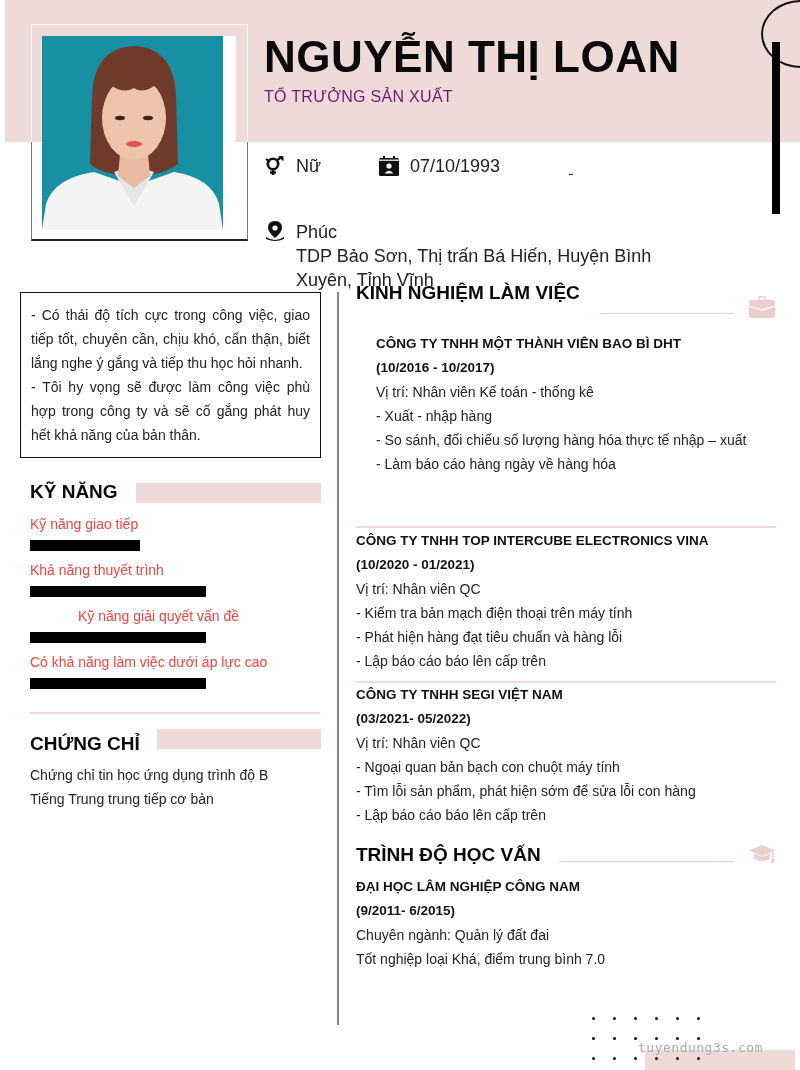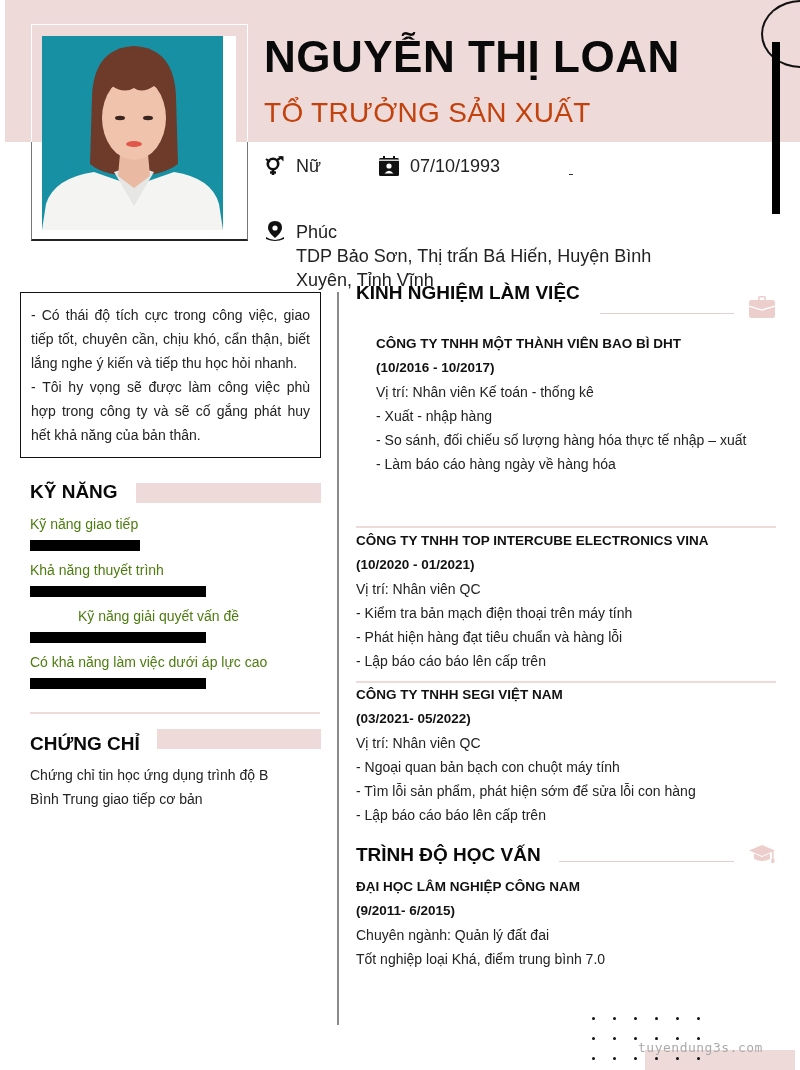--- a/index.html
+++ b/index.html
@@ -12,31 +12,31 @@
 
     .photo-frame { position: absolute; left: 31px; top: 24px; width: 217px; height: 217px;
       border-left: 1px solid #777; border-bottom: 2px solid #222; border-right: 1px solid #777;
       border-top: 1px solid #fff; }
     .photo-frame-top { position: absolute; left: 31px; top: 24px; width: 217px; height: 118px; border: 1px solid #fff; border-bottom: none; }
     .photo { position: absolute; left: 42px; top: 36px; width: 181px; height: 194px; overflow: hidden; background: #1890a4; }
     .photo-white { position: absolute; left: 223px; top: 36px; width: 13px; height: 106px; background: #fff; }
     .photo svg { display: block; }
 
     .name { position: absolute; left: 264px; top: 32px; font-size: 44px; font-weight: bold; letter-spacing: 0.5px; color: #0a0a0a; }
-    .title { position: absolute; left: 264px; top: 97px; font-size: 28px; font-weight: normal; color: #c2410c; letter-spacing: 0.3px; }
+    .title { position: absolute; left: 264px; top: 88px; font-size: 16px; font-weight: normal; color: #701a75; letter-spacing: 0.3px; }
 
     .info-row { position: absolute; display: flex; align-items: flex-start; font-size: 18px; color: #222; }
     .info-icon { width: 22px; height: 20px; margin-right: 10px; display: inline-flex; align-items: center; justify-content: center; }
     .dash-mark { position: absolute; left: 569px; top: 174px; width: 4px; height: 1px; background: #333; }
 
     .objective-box { position: absolute; left: 20px; top: 292px; width: 301px; height: 166px; border: 1px solid #111; padding: 10px 10px 0 10px; font-size: 14px; line-height: 24px; color: #222; text-align: justify; }
 
     .section-title-left { position: absolute; left: 30px; font-size: 19px; font-weight: bold; color: #0a0a0a; }
     .pink-block { position: absolute; background: #eedbd9; }
-    .skill-label { position: absolute; left: 30px; font-size: 14px; color: #4d7c0f; }
+    .skill-label { position: absolute; left: 30px; font-size: 14px; color: #ef4444; }
     .skill-bar { position: absolute; left: 30px; height: 11px; background: #000; }
     .divider-left { position: absolute; left: 30px; top: 712px; width: 290px; height: 2px; background: #eedbd9; }
     .cert-line { position: absolute; left: 30px; font-size: 14px; color: #222; }
 
     .vline { position: absolute; left: 337px; top: 292px; width: 2px; height: 733px; background: #8a8a8a; }
     .section-title-right { position: absolute; left: 356px; font-size: 19px; font-weight: bold; color: #0a0a0a; }
     .section-rule { position: absolute; height: 1px; background: #e6cfcd; }
     .section-icon { position: absolute; }
     .job { position: absolute; left: 356px; width: 420px; font-size: 14px; line-height: 24px; color: #222; }
     .job .company { font-weight: bold; font-size: 13.5px; color: #111; }
@@ -121,21 +121,21 @@
       <path d="M2 16 Q11 22 20 16 L20 18 Q11 22 2 18 Z" fill="#111"></path>
     </svg>
   </span>
   <span style="display:block;">
     <span style="display:block;">Phúc</span>
     <span style="display:block;">TDP Bảo Sơn, Thị trấn Bá Hiến, Huyện Bình Xuyên, Tỉnh Vĩnh</span>
   </span>
 </div>
 
 <div class="objective-box">
-  <div>- Có thái độ tích cực trong công việc, giao tiếp tốt, chuyên cần, chịu khó, cẩn thận, biết lắng nghe ý kiến và tiếp thu học hỏi nhanh.</div>
+  <div>- Có thái độ tích cực trong công việc, giao tiếp tốt, chuyên cần, chịu khó, cẩn thận, biết lắng nghe ý gắng và tiếp thu học hỏi nhanh.</div>
   <div>- Tôi hy vọng sẽ được làm công việc phù hợp trong công ty và sẽ cố gắng phát huy hết khả năng của bản thân.</div>
 </div>
 
 <div class="section-title-left" style="top:481px;">KỸ NĂNG</div>
 <div class="pink-block" style="left:136px; top:483px; width:185px; height:20px;"></div>
 
 <div class="skill-label" style="top:516px;">Kỹ năng giao tiếp</div>
 <div class="skill-bar" style="top:540px; width:110px;"></div>
 
 <div class="skill-label" style="top:562px;">Khả năng thuyết trình</div>
@@ -145,21 +145,21 @@
 <div class="skill-bar" style="top:632px; width:176px;"></div>
 
 <div class="skill-label" style="top:654px;">Có khả năng làm việc dưới áp lực cao</div>
 <div class="skill-bar" style="top:678px; width:176px;"></div>
 
 <div class="divider-left"></div>
 
 <div class="section-title-left" style="top:733px;">CHỨNG CHỈ</div>
 <div class="pink-block" style="left:157px; top:729px; width:164px; height:20px;"></div>
 <div class="cert-line" style="top:767px;">Chứng chỉ tin học ứng dụng trình độ B</div>
-<div class="cert-line" style="top:791px;">Bình Trung giao tiếp cơ bản</div>
+<div class="cert-line" style="top:791px;">Tiếng Trung trung tiếp cơ bản</div>
 
 <div class="vline"></div>
 
 <div class="section-title-right" style="top:282px;">KINH NGHIỆM LÀM VIỆC</div>
 <div class="section-rule" style="left:600px; top:313px; width:134px;"></div>
 <div class="section-icon" style="left:749px; top:296px;">
   <svg width="26" height="22" viewBox="0 0 26 22">
     <path d="M9 4 L9 1.5 Q9 0 10.5 0 L15.5 0 Q17 0 17 1.5 L17 4 L15.4 4 L15.4 1.6 L10.6 1.6 L10.6 4 Z" fill="#eccfcc"></path>
     <rect x="0" y="4" width="26" height="18" rx="2.5" fill="#eccfcc"></rect>
     <path d="M0 10 L13 14 L26 10" fill="none" stroke="#fff" stroke-width="1.3"></path>

